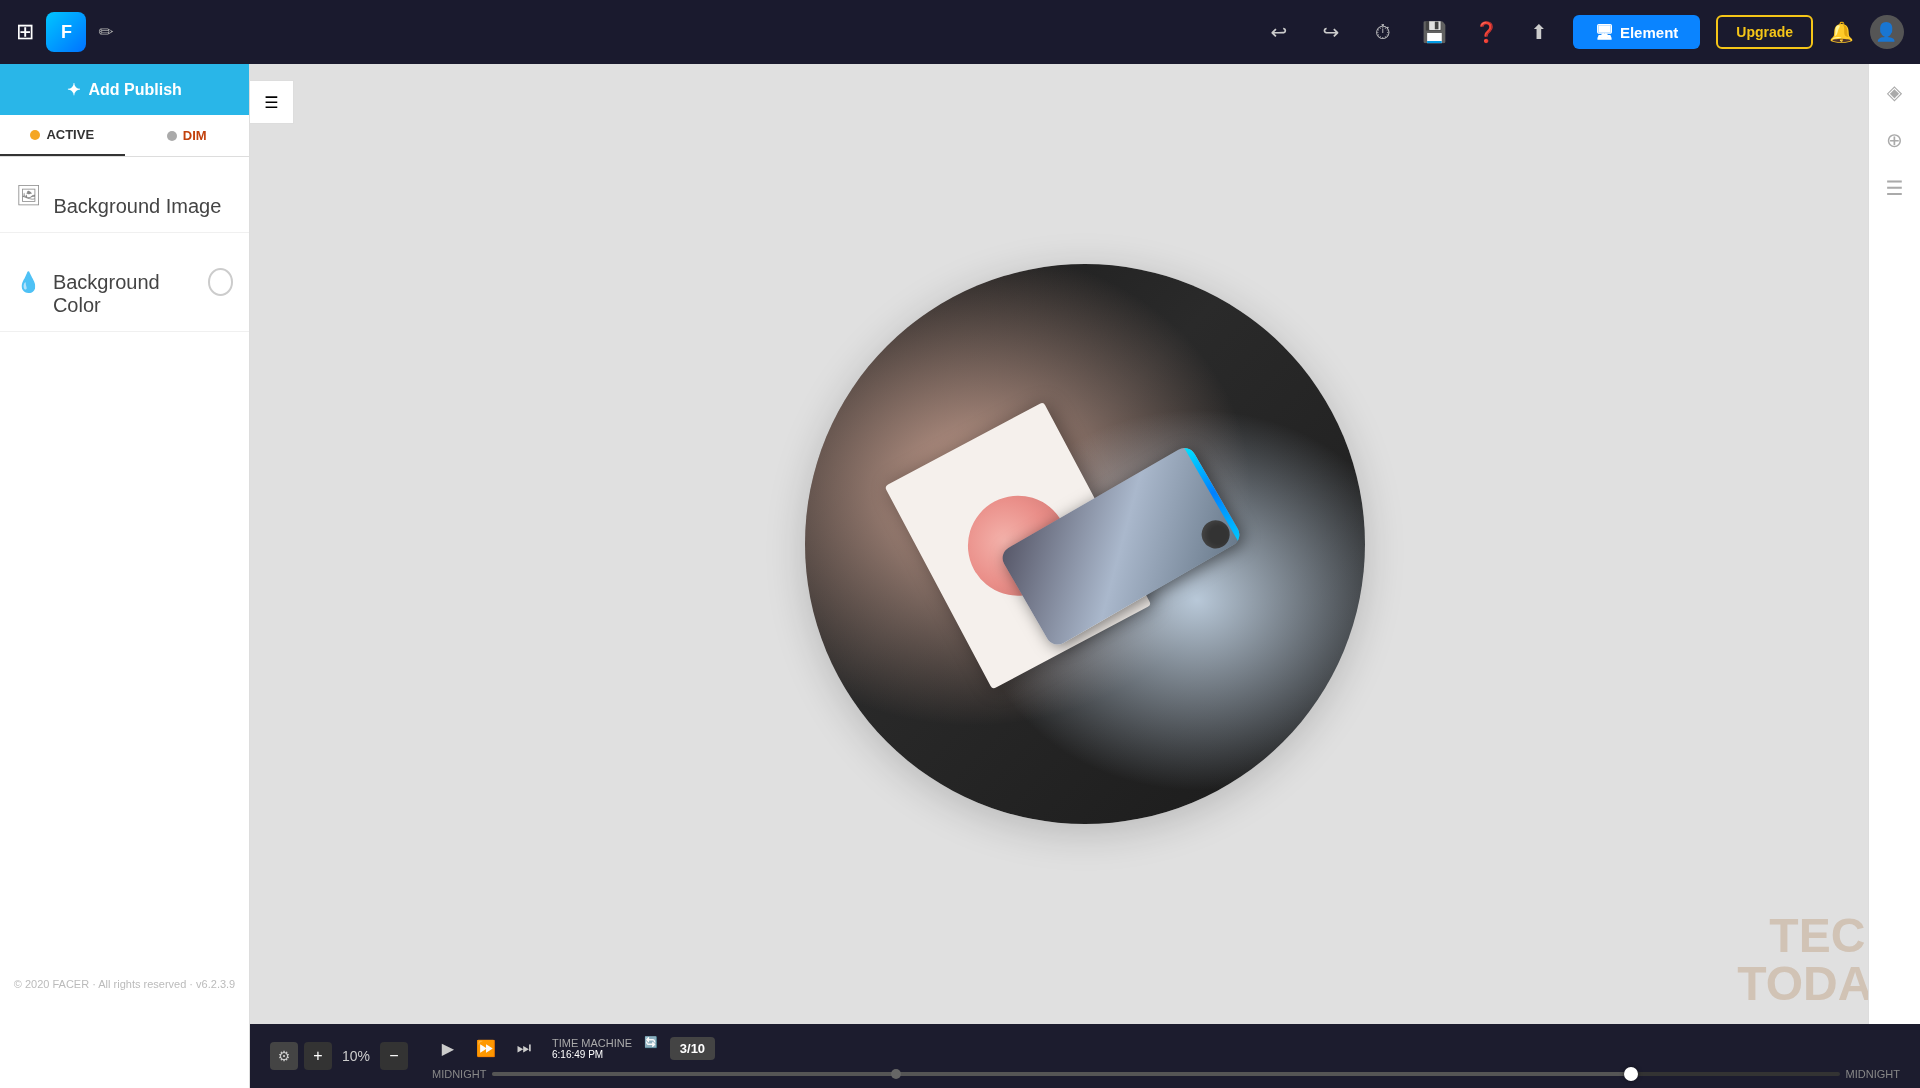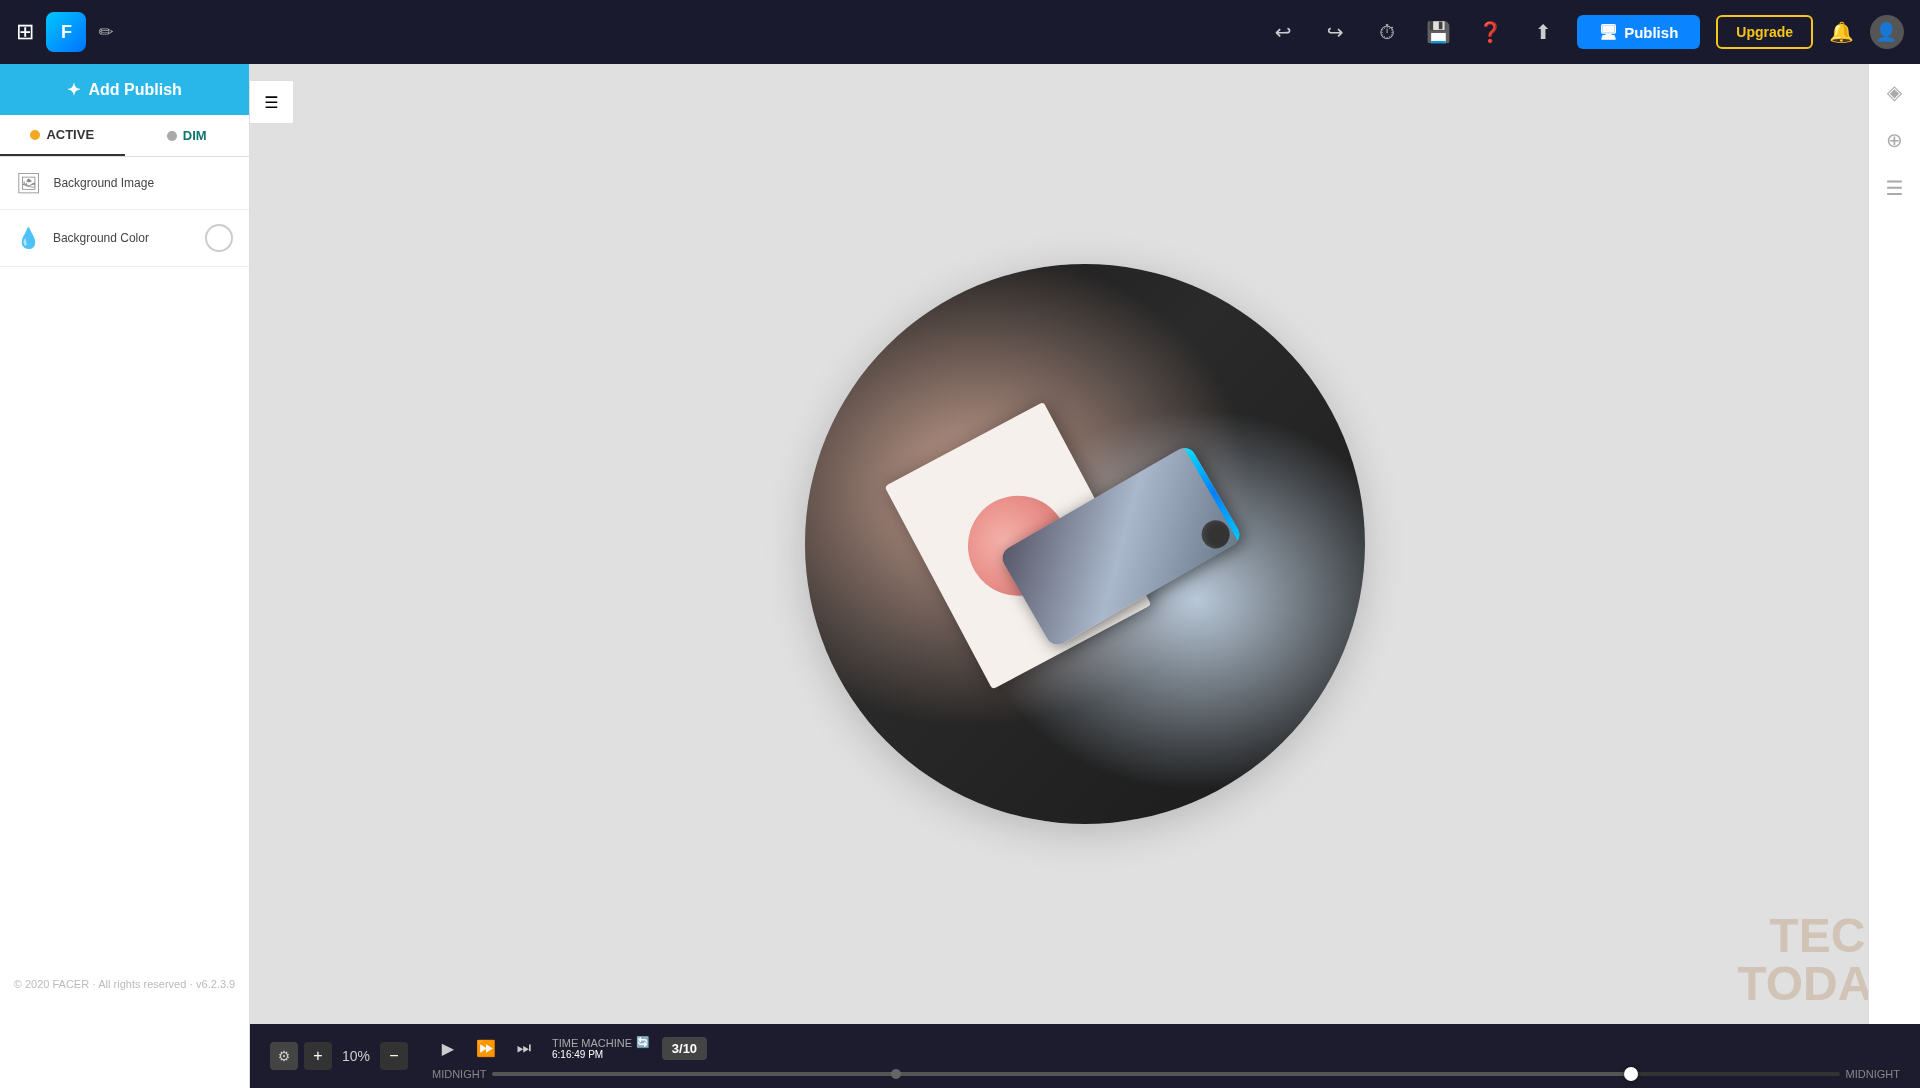--- a/index.html
+++ b/index.html
@@ -56,30 +56,30 @@
     }
     .sidebar-tabs {
       display: flex; border-bottom: 1px solid #ddd;
     }
     .sidebar-tab {
       flex: 1; padding: 12px 20px; text-align: center; font-size: 13px;
       font-weight: 600; cursor: pointer; display: flex; align-items: center;
       justify-content: center; gap: 6px;
     }
     .sidebar-tab.active { color: #333; border-bottom: 2px solid #333; }
-    .sidebar-tab.inactive { color: #0f766e; }
+    .sidebar-tab.inactive { color: #c2410c; }
     .sidebar-tab .tab-dot {
       width: 10px; height: 10px; border-radius: 50%; display: inline-block;
     }
     .sidebar-item {
       display: flex; align-items: center; padding: 14px 16px; gap: 12px;
       cursor: pointer; border-bottom: 1px solid #f0f0f0;
     }
     .sidebar-item-icon { font-size: 20px; color: #888; }
-    .sidebar-item-label { font-size: 12px; color: #444; }
+    .sidebar-item-label { font-size: 20px; color: #444; margin-top: 24px; }
     .sidebar-color-circle {
       width: 28px; height: 28px; border-radius: 50%; background: #fff;
       border: 2px solid #ccc; margin-left: auto;
     }
     .sidebar-layers-btn {
       position: fixed; top: 80px; left: 250px; width: 44px; height: 44px;
       background: #fff; border: 1px solid #ddd; border-left: none;
       display: flex; align-items: center; justify-content: center;
       cursor: pointer; z-index: 91;
     }
@@ -182,21 +182,21 @@
       display: flex; align-items: center; gap: 12px; margin-bottom: 4px;
     }
     .play-controls { display: flex; align-items: center; gap: 6px; }
     .play-btn {
       width: 32px; height: 32px; background: transparent; color: #ccc; border: none;
       cursor: pointer; font-size: 16px; display: flex; align-items: center; justify-content: center;
     }
     .time-machine {
       color: #aaa; font-size: 11px; display: flex; flex-direction: column; align-items: flex-start;
     }
-    .time-machine-label { display: flex; align-items: center; gap: 4px; }
+    .time-machine-label { display: flex; align-items: center; gap: 12px; }
     .time-value { color: #fff; font-size: 10px; font-weight: 500; }
     .frame-badge {
       background: #444; color: #fff; border-radius: 4px;
       padding: 4px 10px; font-size: 13px; font-weight: 600;
     }
 
     .timeline-track {
       display: flex; align-items: center; width: 100%;
     }
     .track-label { color: #888; font-size: 11px; min-width: 60px; }
@@ -231,21 +231,21 @@
   <div class="topnav-spacer"></div>
   <div class="topnav-actions">
     <button class="topnav-icon-btn" title="Undo">↩</button>
     <button class="topnav-icon-btn" title="Redo">↪</button>
     <button class="topnav-icon-btn" title="History">⏱</button>
     <button class="topnav-icon-btn" title="Save">💾</button>
     <button class="topnav-icon-btn" title="Help">❓</button>
     <button class="topnav-icon-btn" title="Share">⬆</button>
     <button class="btn-publish">
       <span>🖥</span>
-      <span>Publish</span>
+      <span>Element</span>
     </button>
     <button class="btn-upgrade">Upgrade</button>
     <span class="topnav-notif-icon">🔔</span>
     <div class="topnav-avatar">👤</div>
   </div>
 </div>
 
 <div class="sidebar">
   <button class="sidebar-add-btn">
     <span>✦</span>

